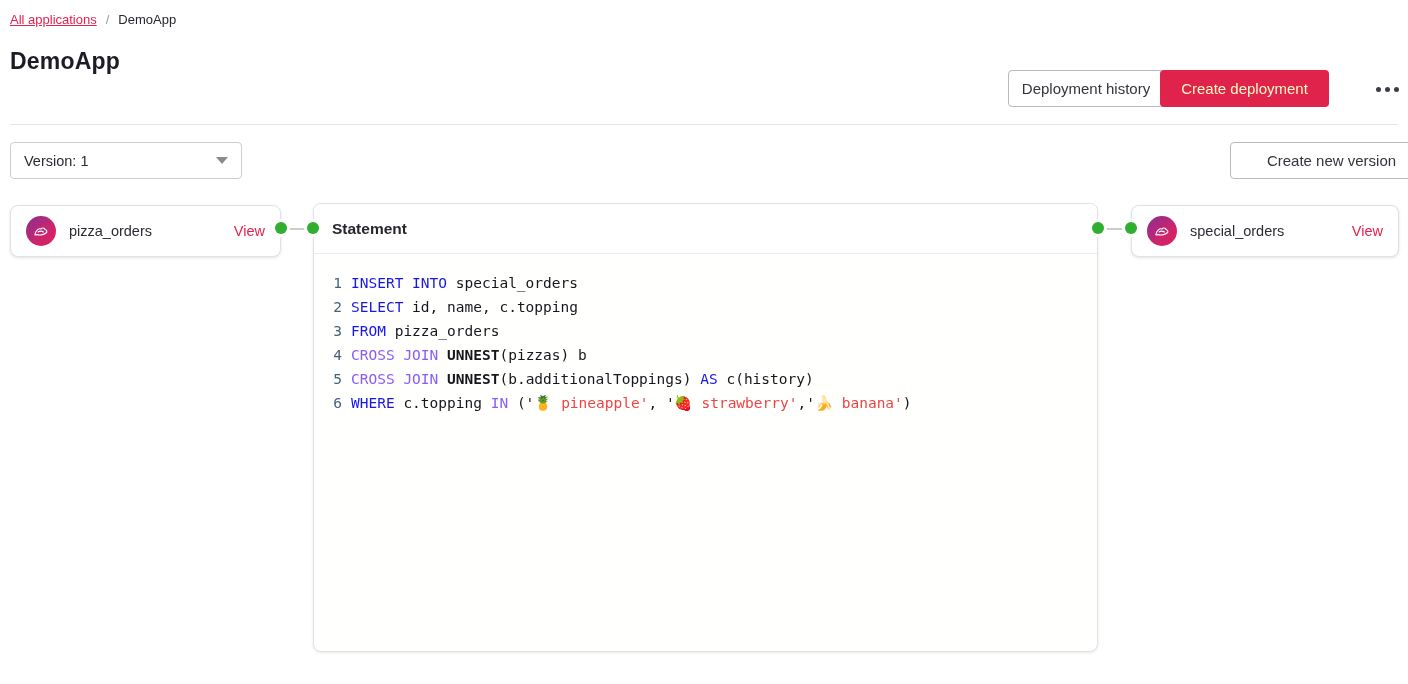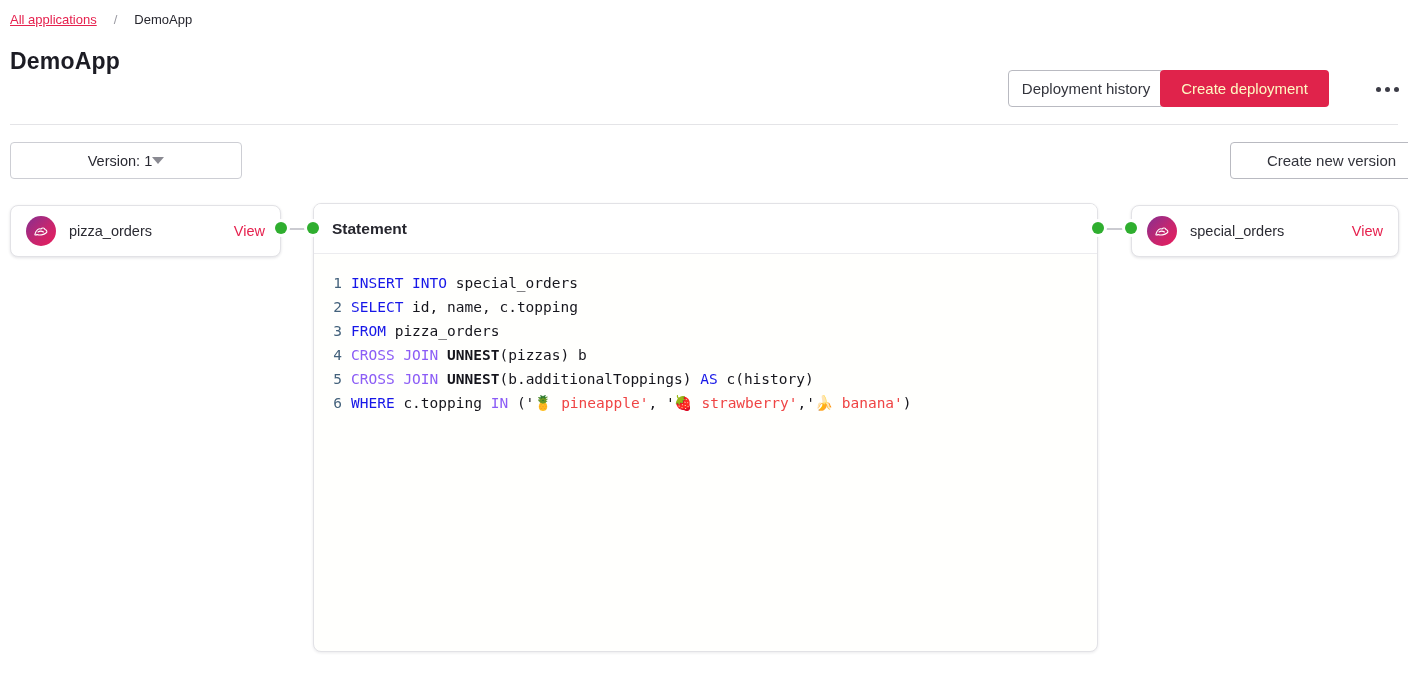--- a/index.html
+++ b/index.html
@@ -7,21 +7,21 @@
   body {
     width:1408px; height:684px;
     font-family:"Liberation Sans", sans-serif;
     color:#26262e;
     position:relative;
     overflow:hidden;
   }
   .page { position:relative; width:1408px; height:684px; }
 
   
-  .breadcrumb { position:absolute; left:10px; top:12px; display:flex; align-items:center; gap:17px; font-size:13px; }
+  .breadcrumb { position:absolute; left:10px; top:12px; display:flex; align-items:center; gap:9px; font-size:13px; }
   .breadcrumb .crumb-link { color:#e6214e; text-decoration:underline; cursor:pointer; }
   .breadcrumb .crumb-sep { color:#9b9ba3; }
   .breadcrumb .crumb-current { color:#26262e; }
 
   
   .page-title { position:absolute; left:10px; top:48px; font-size:23px; font-weight:700; color:#1c1c24; letter-spacing:.2px; }
   .badge-row { position:absolute; left:10px; top:81px; display:flex; gap:10px; align-items:center; }
   .badge { height:26px; display:flex; align-items:center; gap:7px; padding:0 11px; font-size:13.5px; color:#3c3c46; border-radius:3px; }
   .badge.versions { background:#f6f6f7; padding-left:9px; }
   .badge.deploy { background:#e9e9eb; }
@@ -31,21 +31,21 @@
   .btn-deployment-history { position:absolute; left:1008px; top:70px; width:156px; }
   .btn-create-deployment { position:absolute; left:1160px; top:70px; width:169px; background:#e0234b; border:none; color:#fef9c3; }
   .more-menu { position:absolute; left:1372px; top:78px; width:30px; height:22px; display:flex; gap:4px; align-items:center; justify-content:center; cursor:pointer; }
   .more-menu i { width:5px; height:5px; border-radius:50%; background:#3c3c46; }
 
   .divider { position:absolute; left:10px; right:10px; top:124px; height:1px; background:#e4e4e7; }
 
   
   .version-select { position:absolute; left:10px; top:142px; width:232px; height:37px;
     border:1px solid #cdced4; border-radius:4px; background:#fff; display:flex; align-items:center;
-    justify-content:center; padding:0 13px; font-size:14.5px; color:#2a2a33; cursor:pointer; }
+    justify-content:space-between; padding:0 13px; font-size:14.5px; color:#2a2a33; cursor:pointer; }
   .caret-down { width:0; height:0; border-left:6px solid transparent; border-right:6px solid transparent; border-top:7px solid #8a8a92; }
   .btn-create-version { position:absolute; left:1230px; top:142px; width:203px; }
 
   
   .flow { position:absolute; left:0; top:203px; width:1408px; height:460px; }
   .node-card { position:absolute; height:52px; background:#fff; border:1px solid #e2e2e6; border-radius:8px;
     box-shadow:0 1px 3px rgba(20,20,40,.12); display:flex; align-items:center; padding:0 15px; }
   .card-source { left:10px; top:2px; width:271px; }
   .card-target { left:1131px; top:2px; width:268px; }
   .table-icon { width:30px; height:30px; border-radius:50%; flex:none; margin-right:13px;

